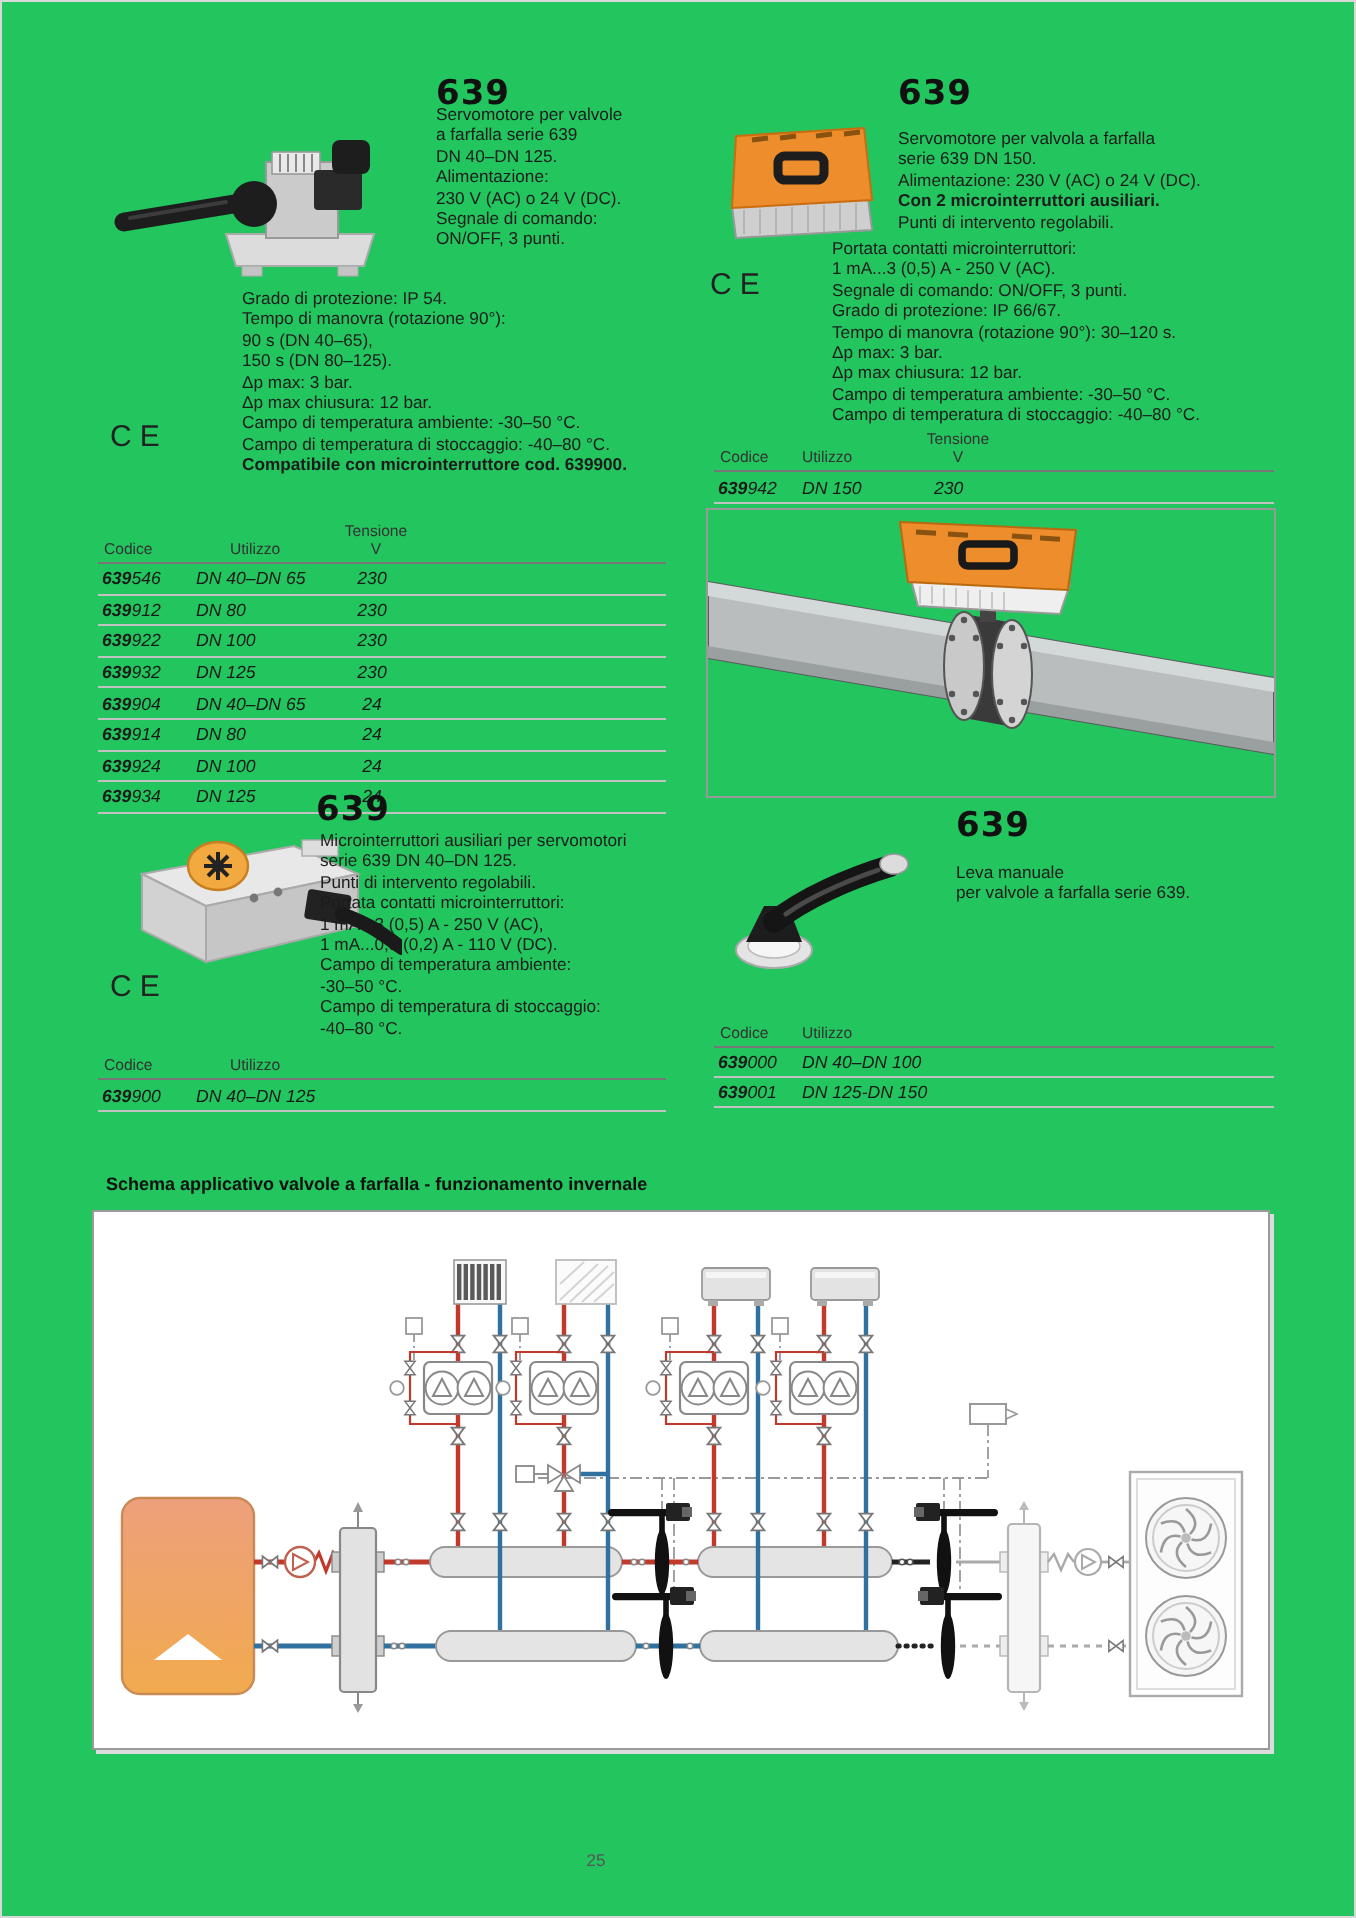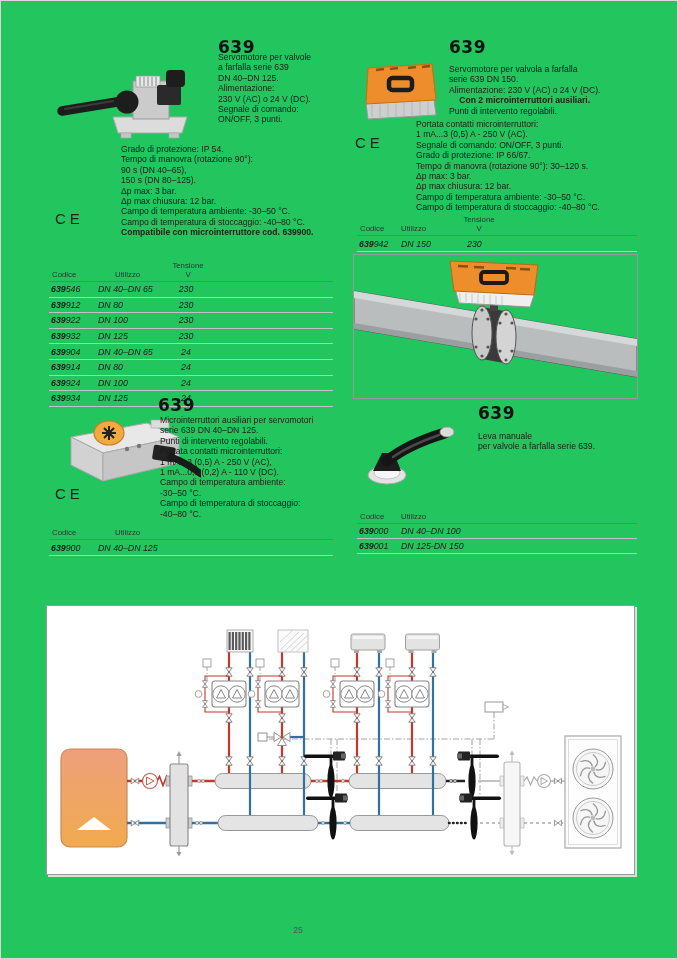--- a/index.html
+++ b/index.html
@@ -2,21 +2,21 @@
 <html><head>
 <meta charset="utf-8">
 <style>
   html,body{margin:0;padding:0;background:#f2f2f2;}
   #page{position:relative;width:678px;height:959px;background:#22c55e;margin:0 auto;
         font-family:"Liberation Sans",sans-serif;color:#1a1a1a;overflow:hidden;
         border:1px solid #d8d8d8;box-sizing:border-box;}
   .abs{position:absolute;}
   .h639{font-family:"DejaVu Sans",sans-serif;font-weight:800;font-size:17px;letter-spacing:.5px;color:#111;}
   .txt{font-size:8.6px;line-height:10.4px;color:#1c1c1c;}
-  .txt .b{font-weight:bold;text-align:center;}
+  .txt .b{font-weight:bold;}
   .ce{font-family:Liberation Sans, sans-serif;font-size:15px;letter-spacing:4px;color:#222;}
   .sect-title{font-size:9px;font-weight:bold;color:#111;}
   .pagenum{font-size:8.5px;color:#555;width:594px;text-align:center;}
   
   .tbl{position:absolute;}
   .hd{display:grid;align-items:end;border-bottom:1px solid #777;padding-bottom:2px;
       font-size:7.8px;color:#333;height:20px;}
   .hdL{grid-template-columns:66px 45px 56px 1fr;}
   .hdR{grid-template-columns:44px 50px 56px 1fr;}
   .hd .c1{padding-left:3px;}
@@ -268,20 +268,21 @@
         <span>DN 40–DN 100</span>
         <span></span>
       </div>
     <div class="row rowR" style="height:14px">
         <span class="code"><b>639</b><span>001</span></span>
         <span>DN 125-DN 150</span>
         <span></span>
       </div>
   </div>
 
+  <div class="abs sect-title" style="left:52px;top:586px">Schema applicativo valvole a farfalla - funzionamento invernale</div>
 
   <div class="schemabox" style="left:45px;top:604px;width:587px;height:268px">
     <svg width="585" height="266" viewBox="0 0 585 266">
       <defs>
         <linearGradient id="boilg" x1="0" y1="0" x2="0" y2="1">
           <stop offset="0" stop-color="#EDA07C"></stop>
             <stop offset="1" stop-color="#F1AA4E"></stop>
         </linearGradient>
         <g id="vbow">
             <path d="M-3.2,-4.2 L3.2,-4.2 L-3.2,4.2 L3.2,4.2 Z" fill="#fff" stroke="#777" stroke-width="0.9"></path>

